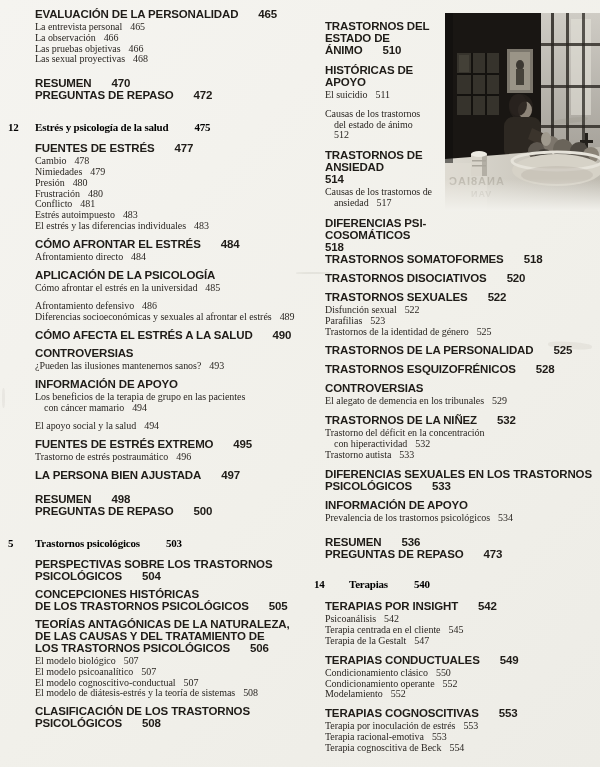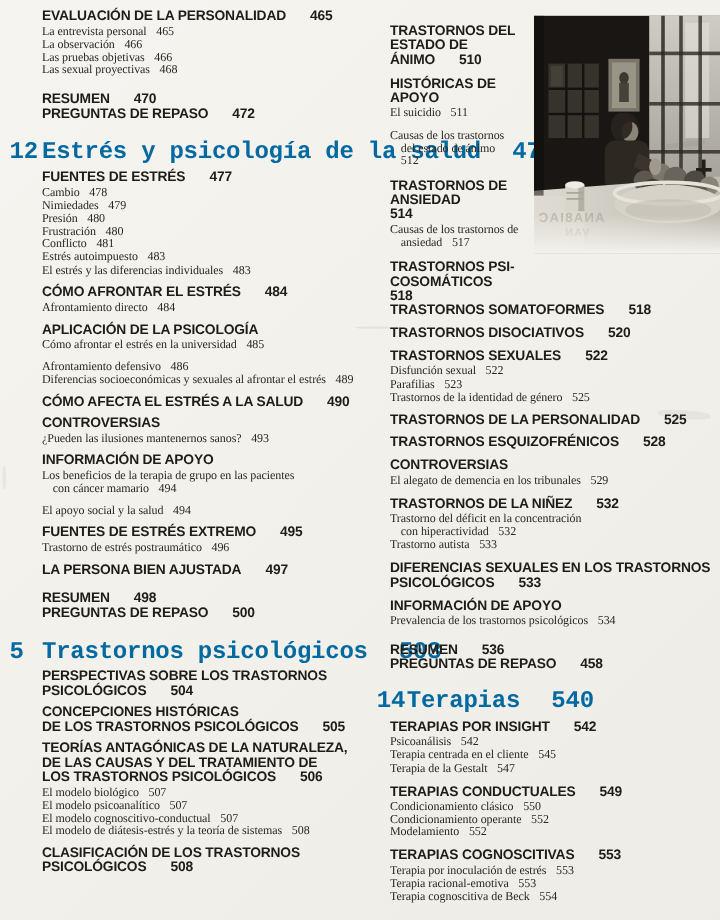--- a/index.html
+++ b/index.html
@@ -33,28 +33,28 @@
     font-family:"Liberation Serif",serif;
     font-size:10px;line-height:10.8px;letter-spacing:-0.05px;
     color:#2b2723;white-space:nowrap;
   }
   .s-page{margin-left:8px;}
   .indent{padding-left:9px;}
 
   
   .chapter{
     position:relative;margin-top:18px;margin-bottom:5px;
-    font-family:Liberation Mono, monospace;font-weight:700;
-    font-size:20px;line-height:17px;letter-spacing:-0.2px;color:#0369a1;
+    font-family:Liberation Serif, serif;font-weight:700;
+    font-size:11px;line-height:17px;letter-spacing:-0.2px;color:#000000;
     white-space:nowrap;
   }
   #right-main .chapter{margin-top:16px;}
   .ch-num{position:absolute;left:-27px;top:0;}
   #right-main .ch-num{left:-11px;}
-  #right-main .ch-title{margin-left:14px;}
+  #right-main .ch-title{margin-left:24px;}
   .ch-page{margin-left:26px;}
 
   .gap{height:6px;}
 
   
   #photo{position:absolute;left:445px;top:13px;width:155px;height:198px;}
   #photo svg{display:block;}
 
   
   .smudge{position:absolute;background:rgba(110,104,92,0.10);border-radius:40%;}
@@ -194,21 +194,21 @@
       <div class="h-block">
         <div class="h-line"><span class="txt">TRASTORNOS DE</span></div>
         <div class="h-line"><span class="txt">ANSIEDAD</span></div>
         <div class="h-line"><span class="txt">514</span></div>
       </div>
       <div class="s-block">
         <div class="s-line"><span class="txt">Causas de los trastornos de</span></div>
         <div class="s-line indent"><span class="txt">ansiedad</span><span class="s-page">517</span></div>
       </div>
       <div class="h-block">
-        <div class="h-line"><span class="txt">TRASTORNOS PSI-</span></div>
+        <div class="h-line"><span class="txt">DIFERENCIAS PSI-</span></div>
         <div class="h-line"><span class="txt">COSOMÁTICOS</span></div>
         <div class="h-line"><span class="txt">518</span></div>
       </div>
     </div>
   <div id="right-main">
       <div class="h-block">
         <div class="h-line"><span class="txt">TRASTORNOS SOMATOFORMES</span><span class="h-page">518</span></div>
       </div>
       <div class="h-block">
         <div class="h-line"><span class="txt">TRASTORNOS DISOCIATIVOS</span><span class="h-page">520</span></div>
@@ -247,21 +247,21 @@
       </div>
       <div class="h-block">
         <div class="h-line"><span class="txt">INFORMACIÓN DE APOYO</span></div>
       </div>
       <div class="s-block">
         <div class="s-line"><span class="txt">Prevalencia de los trastornos psicológicos</span><span class="s-page">534</span></div>
       </div>
       <div class="gap"></div>
       <div class="h-block">
         <div class="h-line"><span class="txt">RESUMEN</span><span class="h-page">536</span></div>
-        <div class="h-line"><span class="txt">PREGUNTAS DE REPASO</span><span class="h-page">458</span></div>
+        <div class="h-line"><span class="txt">PREGUNTAS DE REPASO</span><span class="h-page">473</span></div>
       </div>
       <div class="chapter"><span class="ch-num">14</span><span class="ch-title">Terapias</span><span class="ch-page">540</span></div>
       <div class="h-block">
         <div class="h-line"><span class="txt">TERAPIAS POR INSIGHT</span><span class="h-page">542</span></div>
       </div>
       <div class="s-block">
         <div class="s-line"><span class="txt">Psicoanálisis</span><span class="s-page">542</span></div>
         <div class="s-line"><span class="txt">Terapia centrada en el cliente</span><span class="s-page">545</span></div>
         <div class="s-line"><span class="txt">Terapia de la Gestalt</span><span class="s-page">547</span></div>
       </div>

